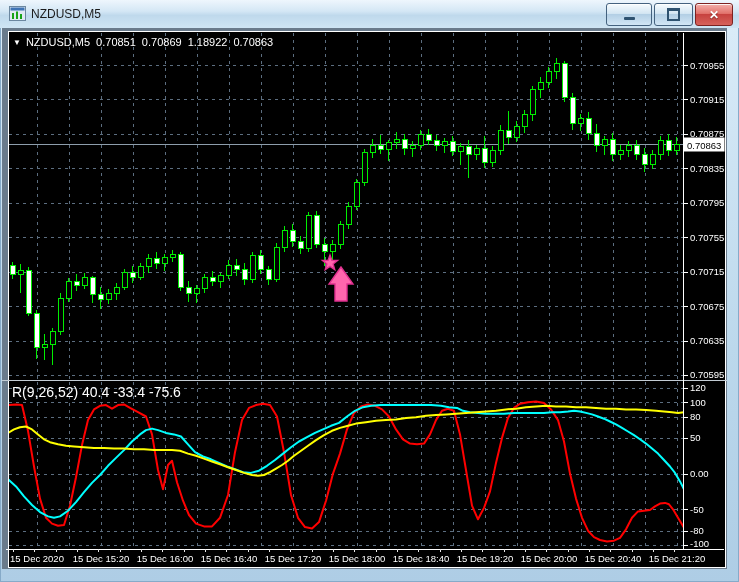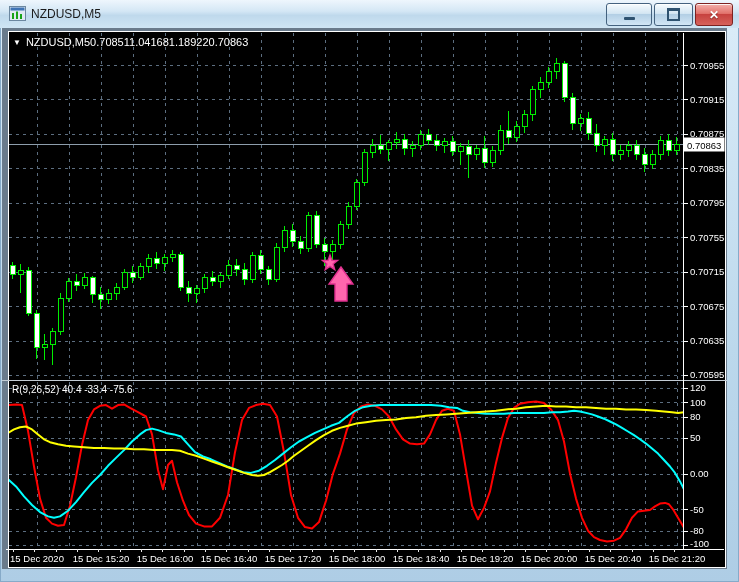--- a/index.html
+++ b/index.html
@@ -16,22 +16,22 @@
     display:flex;align-items:center;justify-content:center;}
   .wbtn.min{left:606px;width:44px;}
   .wbtn.res{left:654px;width:37px;}
   .wbtn.cls{left:695px;width:36px;border-color:#7c2221;
     background:linear-gradient(#f3b0ab,#e2736c 45%,#c7423f 50%,#d6625b);}
   .glyph-min{display:block;width:11px;height:3px;background:#2e5270;margin-top:8px;border-radius:1px;}
   .glyph-res{display:block;width:9px;height:8px;border:2px solid #2e5270;border-top-width:3px;background:transparent;}
   .glyph-cls{color:#fff;font-size:12px;font-weight:bold;text-shadow:0 1px 1px #7c2221;line-height:1;}
   .ohlc{position:absolute;left:13px;top:36px;font-size:11px;color:#fff;white-space:nowrap;}
   .ohlc .dd{font-size:8px;margin-right:5px;vertical-align:1px;}
-  .ohlc span.v{margin-left:0;}
-  .rlabel{position:absolute;left:12px;top:384px;font-size:10px;color:#fff;white-space:nowrap;}
+  .ohlc span.v{margin-left:6px;}
+  .rlabel{position:absolute;left:12px;top:384px;font-size:14px;color:#fff;white-space:nowrap;}
   svg{position:absolute;left:0;top:0;}
   svg text{font-family:"Liberation Sans",sans-serif;}
 </style>
 </head>
 <body>
 
 <div class="window">
   <svg id="cv" width="739" height="582">
       <rect x="2" y="28" width="725" height="541" fill="#6a7b8c"></rect>
       <rect x="8.5" y="31.5" width="716.5" height="536" fill="#000000" stroke="#ffffff" shape-rendering="crispEdges"></rect>
@@ -393,17 +393,17 @@
       </div>
     <div class="wbtn res">
         <span class="glyph-res"></span>
       </div>
     <div class="wbtn cls">
         <span class="glyph-cls">✕</span>
       </div>
   </div>
 
   <div class="ohlc">
-    <span class="dd">▼</span><span>NZDUSD,M5</span><span class="v">0.70851</span><span class="v">1.04168</span><span class="v">1.18922</span><span class="v">0.70863</span>
+    <span class="dd">▼</span><span>NZDUSD,M5</span><span class="v">0.70851</span><span class="v">0.70869</span><span class="v">1.18922</span><span class="v">0.70863</span>
   </div>
 
   <div class="rlabel">R(9,26,52) 40.4 -33.4 -75.6</div>
 </div>
 
 </body></html>

